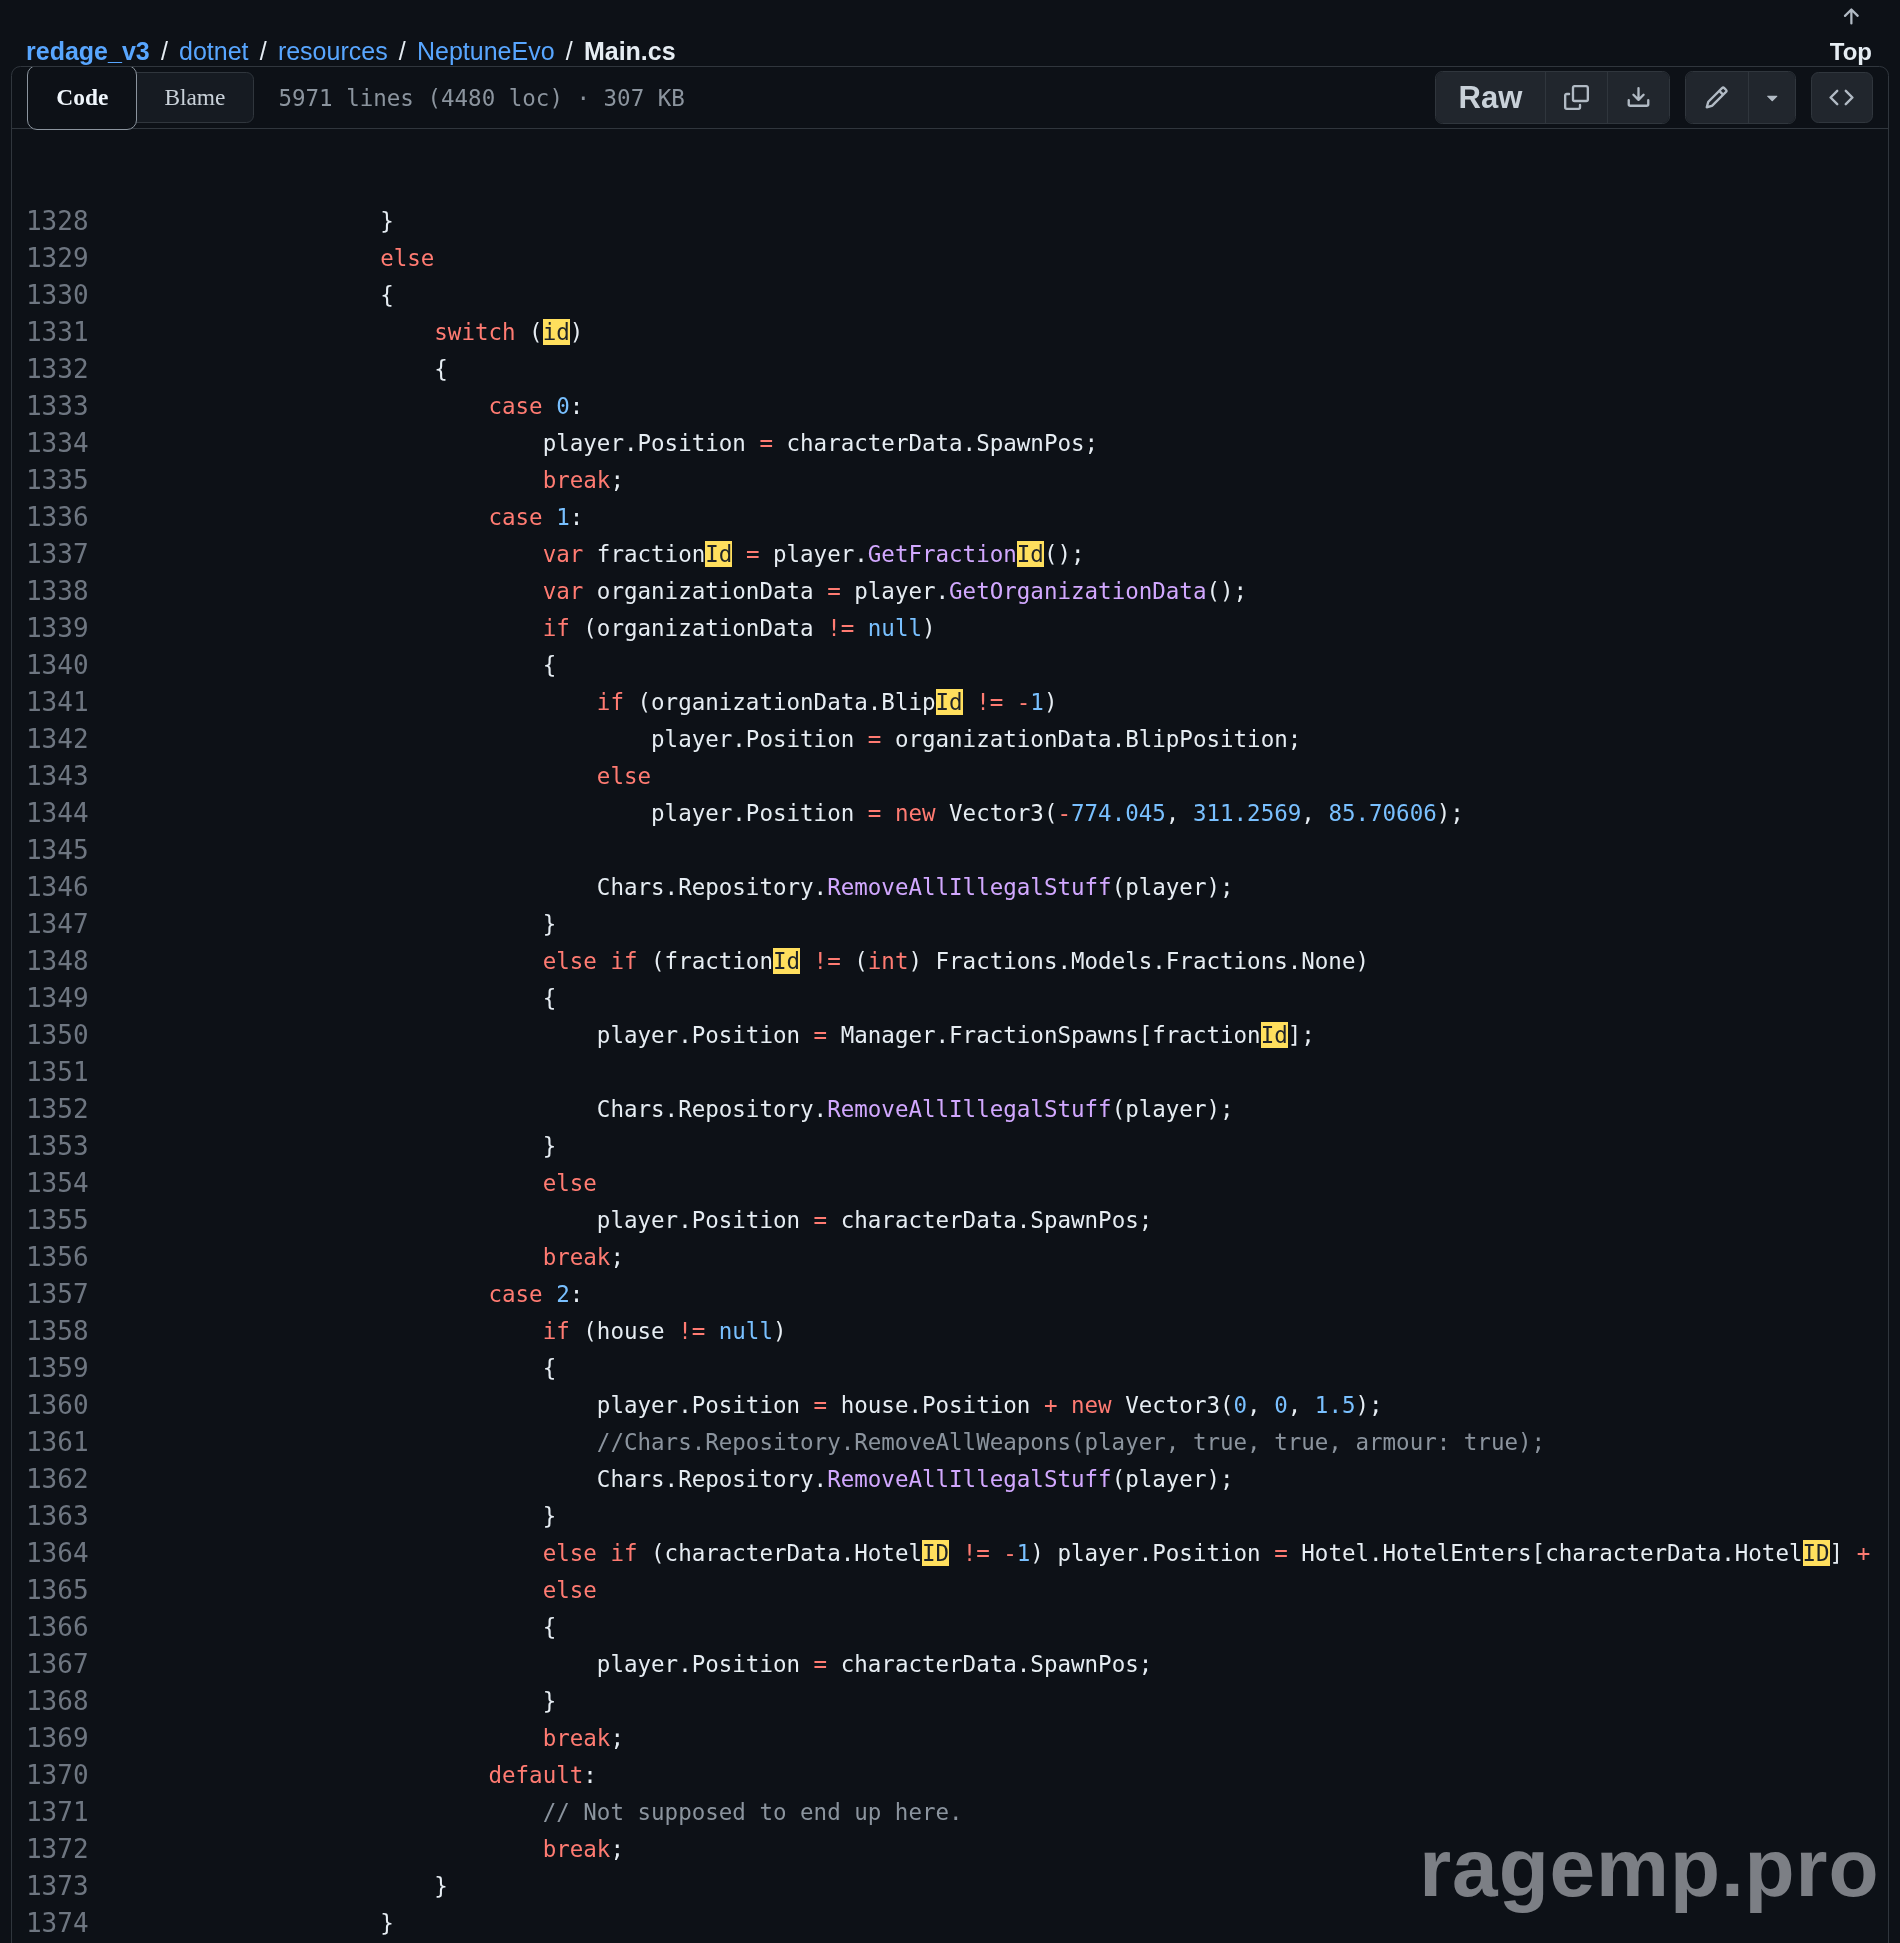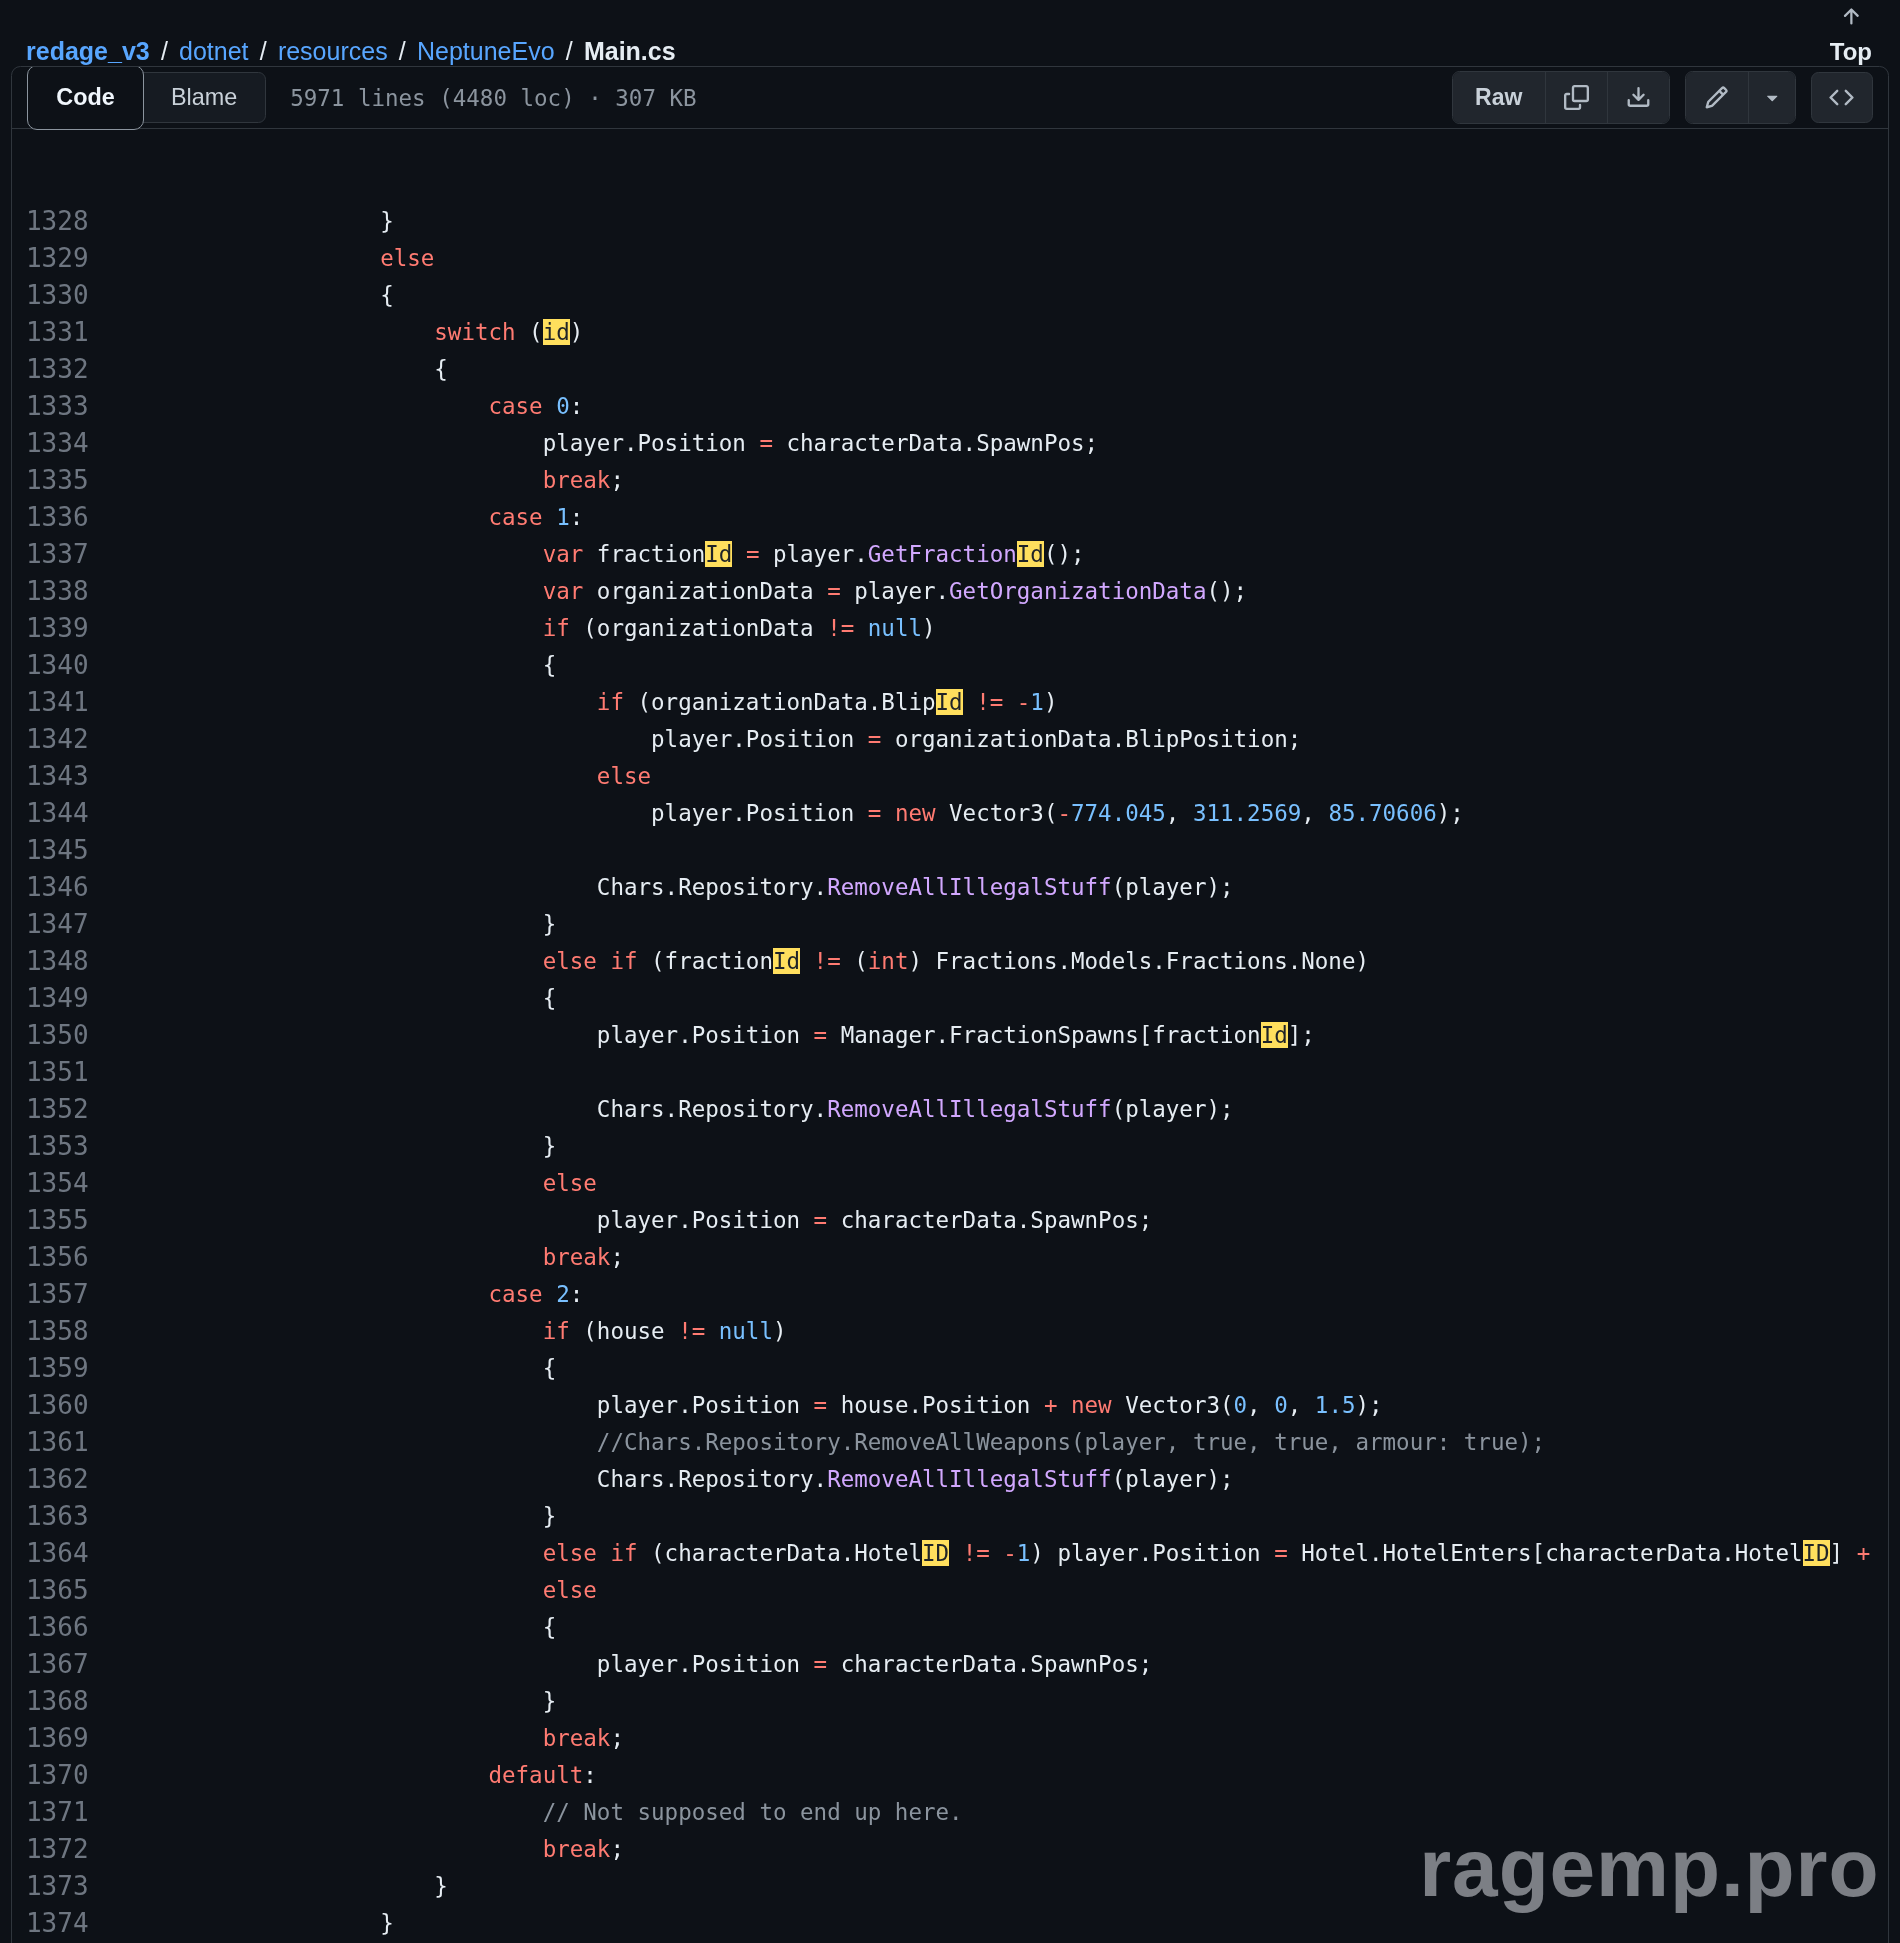--- a/index.html
+++ b/index.html
@@ -20,28 +20,28 @@
   .crumb.repo{font-weight:700;}
   .crumb.current{color:var(--text);font-weight:700;}
   .sep{color:var(--text);margin:0 11.2px;}
   .top-link{display:flex;align-items:center;gap:9.4px;color:var(--text);font-size:24px;font-weight:600;text-decoration:none;cursor:pointer;flex-direction:column;}
   .top-link svg{fill:var(--icon);}
 
   
   .file-box{margin:0 11.2px;border:0.9px solid var(--border);border-radius:9.4px 9.4px 0 0;overflow:hidden;background:var(--bg);}
   .file-header{height:62px;display:flex;align-items:center;padding:0 15px;border-bottom:0.9px solid var(--border);}
   .seg-group{display:flex;align-items:center;background:#161b22;border:0.9px solid var(--border);border-radius:7.5px;height:51px;}
-  .seg{height:65px;padding:0 28px;font-size:23.4px;font-family:Liberation Sans, sans-serif;background:transparent;border:none;color:var(--btn-text);cursor:pointer;border-radius:10px;}
+  .seg{height:65px;padding:0 28px;font-size:23.4px;font-family:Liberation Serif, serif;background:transparent;border:none;color:var(--btn-text);cursor:pointer;border-radius:10px;}
   .seg.active{background:var(--bg);border:0.9px solid #8b949e;color:#f0f6fc;font-weight:700;margin:-0.9px;}
   .file-meta{margin-left:24px;color:var(--muted);font-size:22.5px;font-family:"DejaVu Sans Mono","Liberation Mono",monospace;}
   .spacer{flex:1;}
   .btn-group{display:flex;border:0.9px solid var(--border);border-radius:7.5px;overflow:hidden;margin-left:15px;}
   .btn{height:51px;display:flex;align-items:center;justify-content:center;background:var(--btn-bg);border:none;color:var(--btn-text);cursor:pointer;font-family:"Liberation Sans",sans-serif;}
   .btn + .btn{border-left:0.9px solid var(--border);}
-  .btn-label{padding:0 22.5px;font-size:23px;font-weight:600;}
+  .btn-label{padding:0 22.5px;font-size:31px;font-weight:600;}
   .btn-icon{width:62px;}
   .btn-icon.narrow{width:47px;}
   .btn.standalone{border:0.9px solid var(--border);border-radius:7.5px;margin-left:15px;}
   .btn svg{fill:var(--icon);}
 
   
   .code-area{font-family:"DejaVu Sans Mono","Liberation Mono",monospace;font-size:22.5px;line-height:37px;overflow:hidden;white-space:pre;cursor:text;}
   .line{display:flex;height:37px;}
   .ln{flex:0 0 97px;text-align:right;padding-right:20.6px;color:var(--line-number);font-size:26px;user-select:none;cursor:pointer;}
   .lc{flex:1;white-space:pre;}

